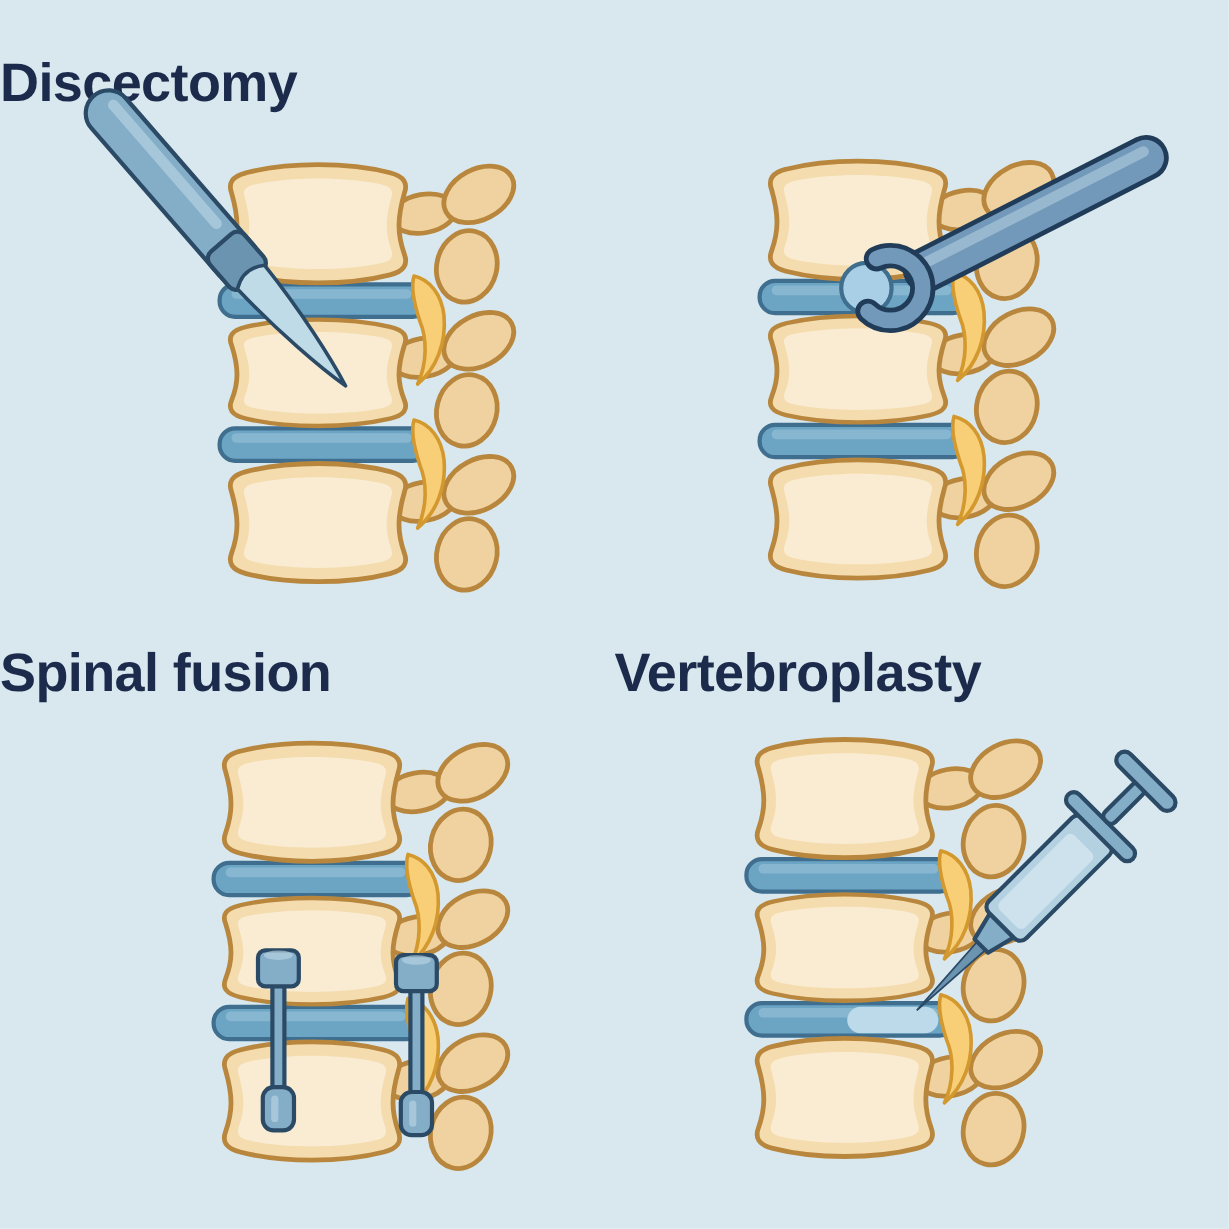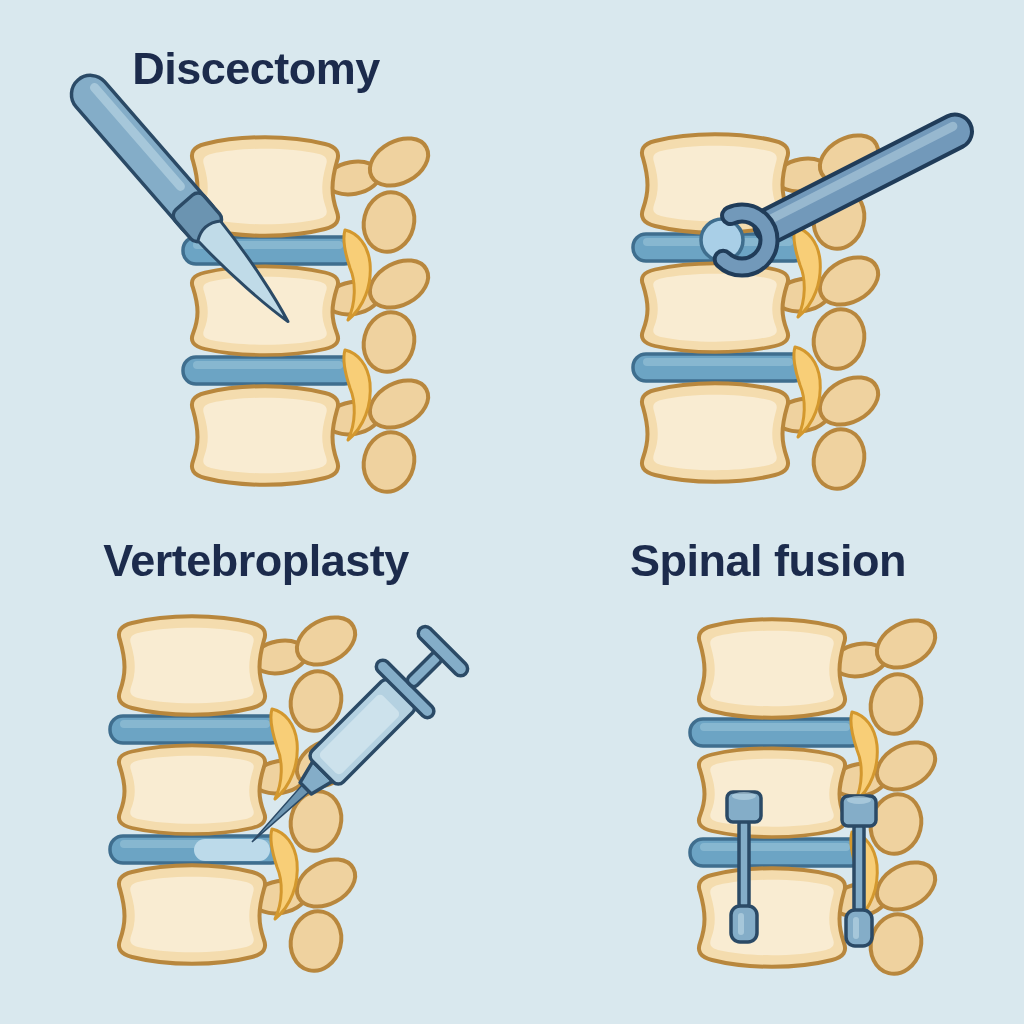--- a/index.html
+++ b/index.html
@@ -1,21 +1,21 @@
 <!DOCTYPE html>
 <html style="--bg: #d9e8ee; --ink: #1c2b4c; --bone: #f4dcae; --bone2: #efd29f; --bone-light: #f9ecd2; --bone-stroke: #b8873d; --disc: #6ca4c4; --disc-light: #9ec6da; --disc-stroke: #3f6e8e; --cement: #bcdaea; --nerve: #f8ce77; --nerve-stroke: #d3982e; --steel: #84adc8; --steel-mid: #6b94b1; --steel-light: #b9d5e4; --steel-stroke: #2b4a66; --blade: #c0dbe8; --tool: #7299ba; --tool-light: #a6c4d8; --tool-stroke: #203c59; --ball: #a9cfe7; --syr-barrel: #b4d1e1; --syr-fluid: #cde2ec;"><head>
 <meta charset="utf-8">
 <style>
   html,body{margin:0;padding:0}
   .canvas{width:1024px;height:1024px;background:var(--bg);position:relative;overflow:hidden;
           font-family:"Liberation Sans",sans-serif}
   .grid{display:grid;grid-template-columns:512px 512px;grid-template-rows:512px 512px;
         width:1024px;height:1024px}
   .quad{position:relative}
-  .title{position:absolute;left:0;width:100%;text-align:center;margin:0;
+  .title{position:absolute;left:0;width:100%;margin:0;
          font-weight:700;font-size:45px;letter-spacing:-0.5px;color:var(--ink);line-height:1}
   .quad.row1 .title{top:46px}
   .quad.row2 .title{top:26px}
   .illus{position:absolute;left:0;top:0;width:512px;height:512px}
 
   
   .bone{fill:var(--bone);stroke:var(--bone-stroke);stroke-width:4;stroke-linejoin:round}
   .bone2{fill:var(--bone2);stroke:var(--bone-stroke);stroke-width:4}
   .bone-light{fill:var(--bone-light)}
   .disc{fill:var(--disc);stroke:var(--disc-stroke);stroke-width:3.5}
@@ -117,41 +117,41 @@
             <rect class="tool" x="16" y="-17" width="240" height="34" rx="17"></rect>
             <rect class="tool-hl" x="32" y="-10" width="212" height="9" rx="4.5"></rect>
           </g>
           <circle class="jaw-out" cx="0" cy="0" r="27" stroke-dasharray="118 52" stroke-dashoffset="55"></circle>
           <circle class="jaw-in" cx="0" cy="0" r="27" stroke-dasharray="118 52" stroke-dashoffset="55"></circle>
         </g>
       </svg>
     </section>
 
     <section class="quad row2">
+      <h2 class="title">Spinal fusion</h2>
+      <svg class="illus" viewBox="0 0 512 512">
+        <use href="#spine" transform="translate(180,108)"></use>
+        <g>
+          <use href="#screw" transform="translate(232,314)"></use>
+          <use href="#screw" transform="translate(347,318)"></use>
+        </g>
+      </svg>
+    </section>
+
+    <section class="quad row2">
       <h2 class="title">Vertebroplasty</h2>
       <svg class="illus" viewBox="0 0 512 512">
         <use href="#spine" transform="translate(112,105)"></use>
         <rect class="cement" x="194" y="327" width="76" height="22" rx="11"></rect>
         <g transform="translate(252,330) rotate(-45)">
           <path class="needle" d="M0,0 L78,-5 L78,5 Z"></path>
           <path class="steel" d="M76,-8 L100,-14 L100,14 L76,8 Z"></path>
           <rect class="syr-barrel" x="100" y="-22" width="112" height="44" rx="7"></rect>
           <rect class="syr-fluid" x="108" y="-15" width="88" height="30" rx="5"></rect>
           <rect class="steel" x="210" y="-38" width="13" height="76" rx="6.5"></rect>
           <rect class="steel" x="223" y="-6" width="42" height="12" rx="5"></rect>
           <rect class="steel" x="263" y="-32" width="14" height="64" rx="7"></rect>
         </g>
       </svg>
     </section>
 
-    <section class="quad row2">
-      <h2 class="title">Spinal fusion</h2>
-      <svg class="illus" viewBox="0 0 512 512">
-        <use href="#spine" transform="translate(180,108)"></use>
-        <g>
-          <use href="#screw" transform="translate(232,314)"></use>
-          <use href="#screw" transform="translate(347,318)"></use>
-        </g>
-      </svg>
-    </section>
-
   </div>
 </div>
 
 </body></html>

